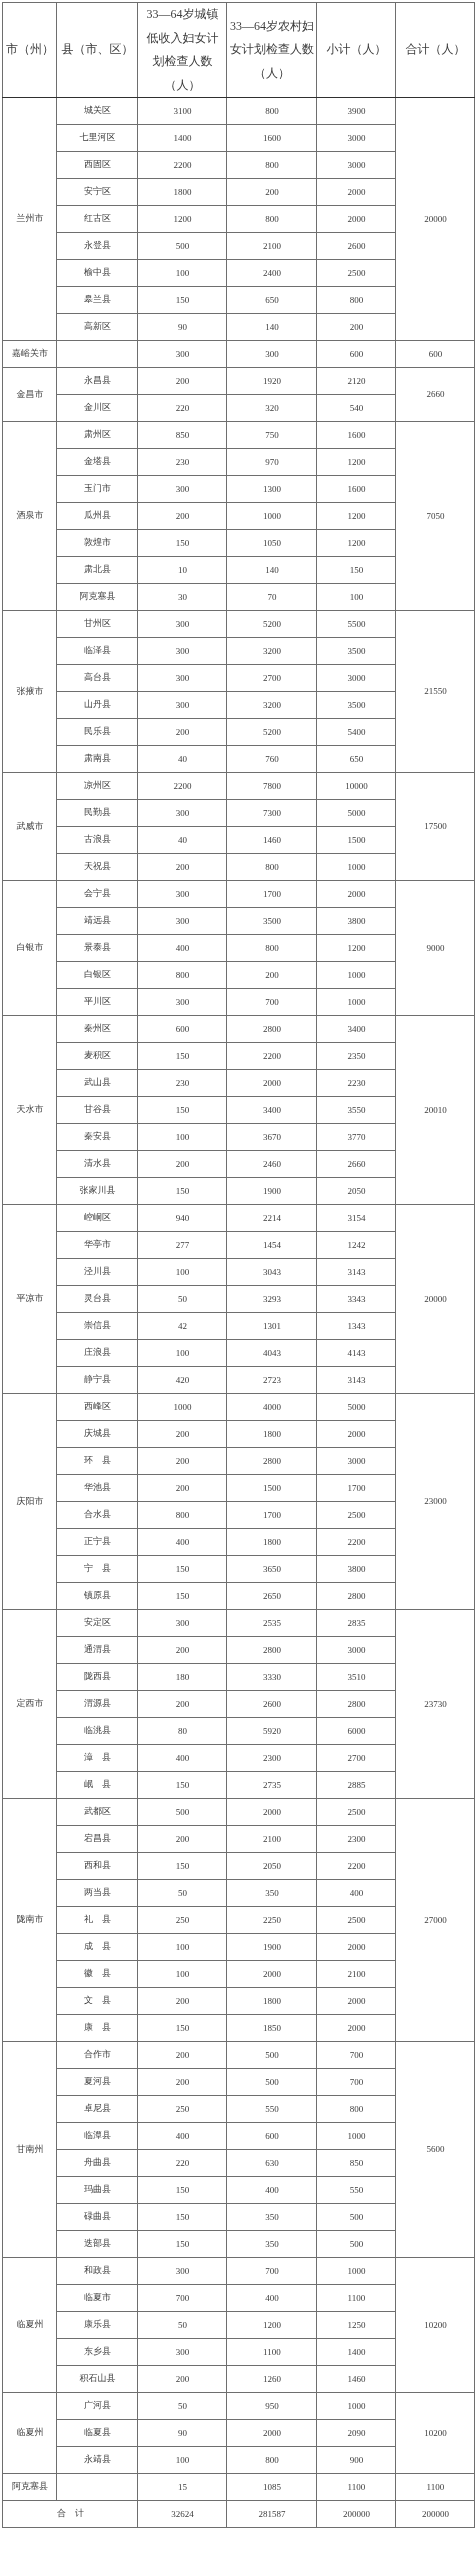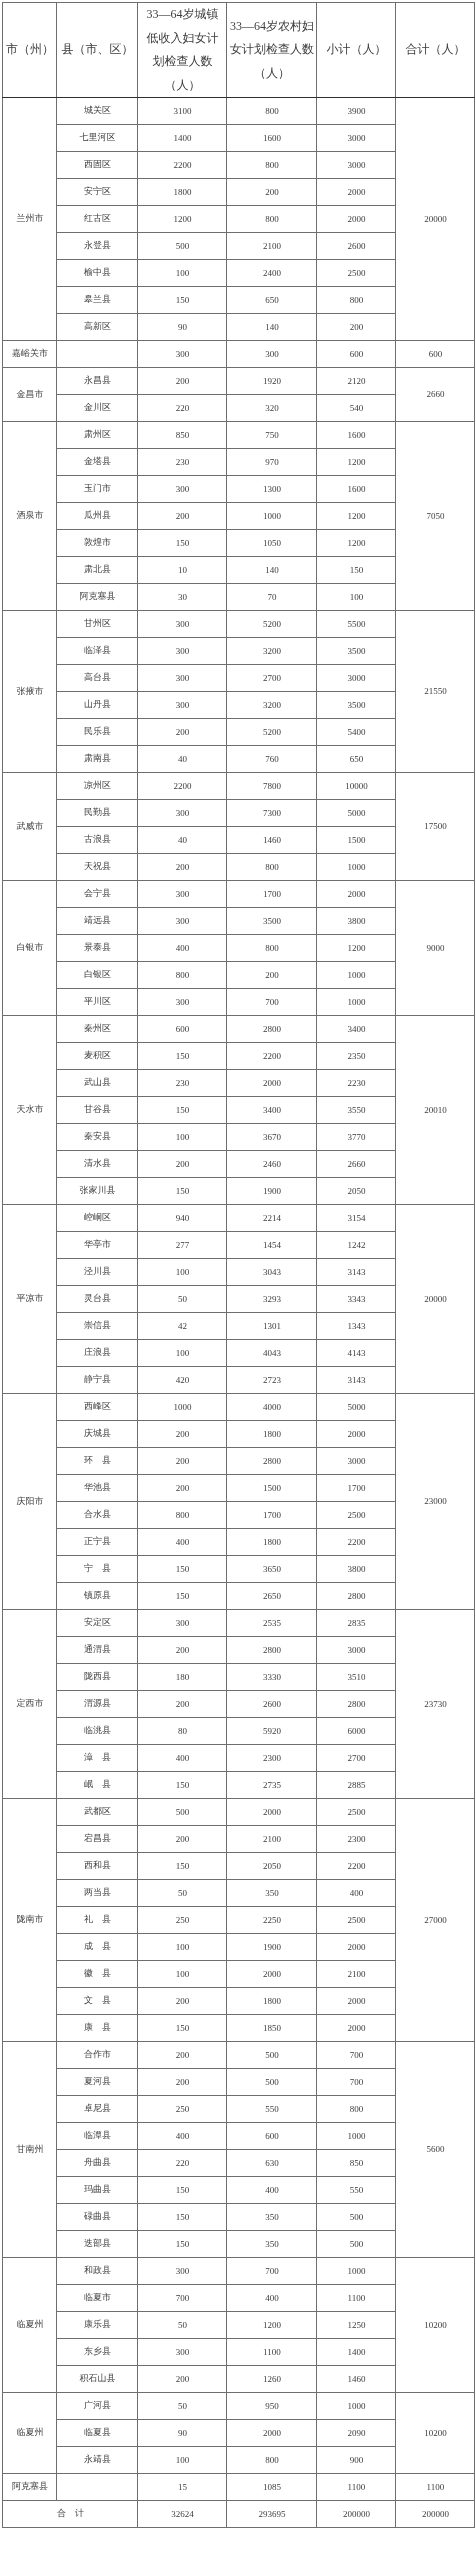--- a/index.html
+++ b/index.html
@@ -636,20 +636,20 @@
           <td rowspan="1">阿克塞县</td>
           <td></td>
           <td>15</td>
           <td>1085</td>
           <td>1100</td>
           <td rowspan="1">1100</td>
         </tr>
         <tr class="footer-row">
           <td colspan="2">合　计</td>
           <td>32624</td>
-          <td>293695</td>
+          <td>281587</td>
           <td>200000</td>
           <td>200000</td>
         </tr>
       </tbody>
   </table>
 </div>
 
 
 </body></html>

